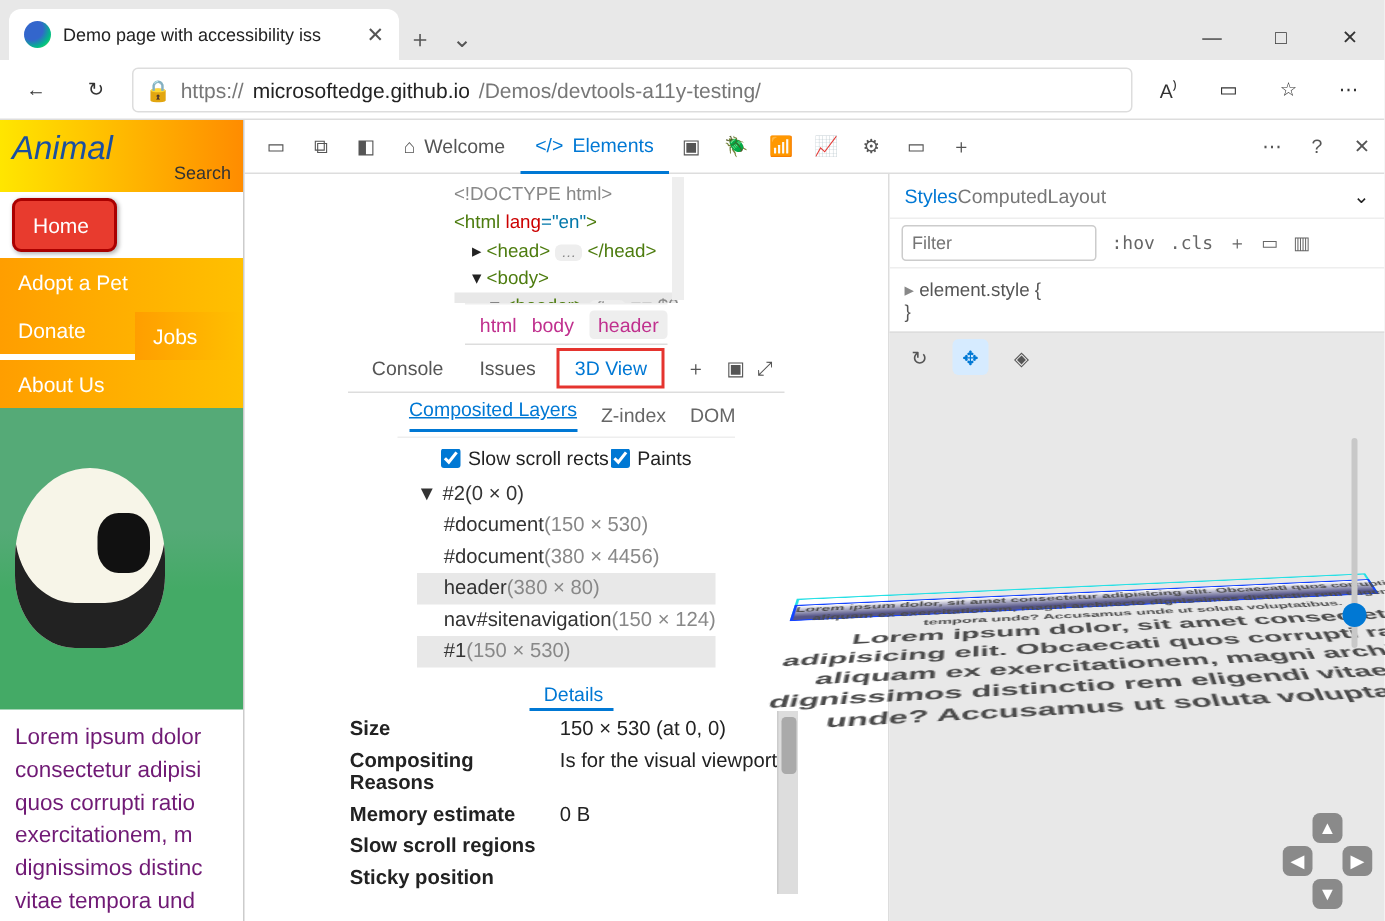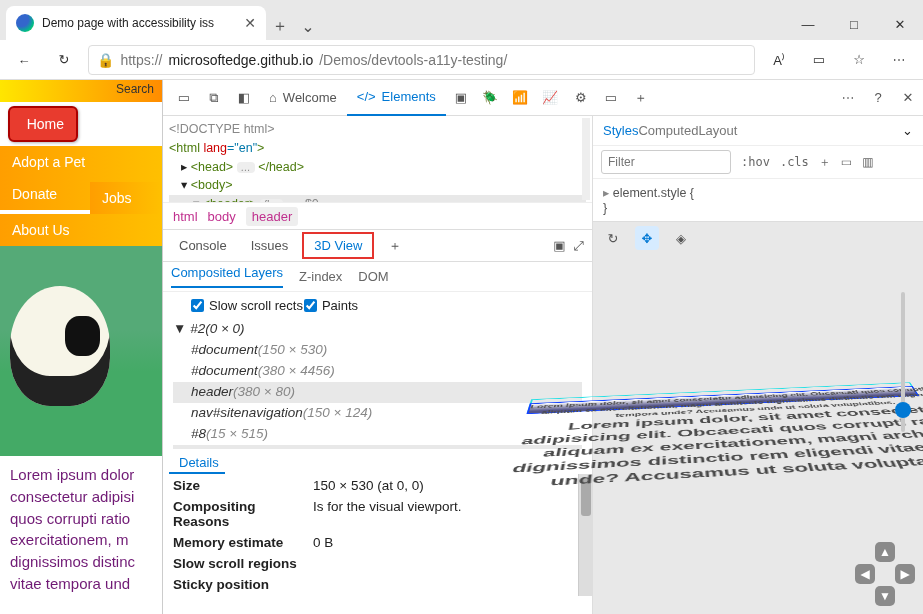--- a/index.html
+++ b/index.html
@@ -23,62 +23,62 @@
 .url-path { color: #777; }
 
 
 .main { display: flex; height: 534px; }
 .left-page { width: 162px; background: #fff; display: flex; flex-direction: column; }
 .site-header { background: linear-gradient(90deg, #ffe600, #ff8c00); padding: 6px 8px; color: #1a4fa0; font-family: Georgia, serif; }
 .brand { font-size: 22px; font-style: italic; }
 .search-lbl { font-size: 12px; text-align: right; color: #333; margin-top: -4px; }
 .nav { display: flex; flex-direction: column; }
 .nav a { padding: 8px 12px; color: #fff; font-size: 14px; background: linear-gradient(90deg, #ff9e00, #ffc000); }
-.nav a.home { background: #e83b2e; border: 2px solid #a00; border-radius: 6px; margin: 4px 8px; width: 70px; box-shadow: 1px 1px 3px rgba(0,0,0,.3); text-align: right; }
+.nav a.home { background: #e83b2e; border: 2px solid #a00; border-radius: 6px; margin: 4px 8px; width: 70px; box-shadow: 1px 1px 3px rgba(0,0,0,.3); }
 .hero-img { height: 210px; background: linear-gradient(#5a7 40%, #4a6 60%), radial-gradient(circle at 40% 45%, #efe 18%, transparent 20%); position: relative; overflow:hidden;}
 .sheep { position:absolute; left:10px; top:40px; width:100px; height:120px; background:#f7f5e8; border-radius:50% 50% 40% 40%; box-shadow: inset 0 -30px 0 #222; }
 .sheep::after{content:"";position:absolute;left:55px;top:30px;width:35px;height:40px;background:#111;border-radius:40%;}
 .lorem { padding: 8px 10px; font-size: 15px; line-height: 1.45; color: #701a75; overflow: hidden; }
 
 
 .devtools { flex: 1; background: #fff; display: flex; flex-direction: column; border-left: 1px solid #ccc; }
 .dt-top { height: 36px; border-bottom: 1px solid #ddd; display: flex; align-items: center; padding-left: 6px; }
 .dt-ico { width: 30px; height: 30px; display: flex; align-items: center; justify-content: center; color: #555; }
 .dt-tab { padding: 0 10px; height: 36px; display: flex; align-items: center; gap: 6px; color: #555; }
 .dt-tab.active { border-bottom: 2px solid #0078d4; color: #0078d4; }
 .dt-right { margin-left: auto; display: flex; align-items: center; }
 
 .dt-body { flex: 1; display: flex; }
-.dom-area { width: 430px; display: flex; flex-direction: column; border-right: 1px solid #ddd; }
+.dom-area { width: 430px; display: flex; flex-direction: column; border-right: 1px solid #ddd; align-items: center; }
 .dom-tree { padding: 4px 6px; font-family: Consolas, monospace; font-size: 12.5px; line-height: 1.5; background: #fff; height: 86px; overflow: hidden; position: relative; }
 .dom-tree .scrollhint { position: absolute; right: 2px; top: 2px; bottom: 2px; width: 8px; background: #eee; }
 .tkn-tag { color: #4d7c0f; }
 .tkn-attr { color: #c00; }
 .tkn-val { color: #07a; }
 .tkn-grey { color: #888; }
 .pill { background: #eee; border-radius: 4px; padding: 0 4px; font-size: 10px; color: #888; font-style: italic; }
 .row-sel { background: #e8e8e8; }
 
 .crumbs { height: 28px; border-top: 1px solid #eee; border-bottom: 1px solid #ddd; display: flex; align-items: center; gap: 10px; padding-left: 10px; font-size: 13px; color: #c0308e; }
 .crumb.active { background: #eee; padding: 2px 6px; border-radius: 3px; }
 
 .drawer-tabs { height: 32px; display: flex; align-items: center; padding-left: 6px; gap: 4px; border-bottom: 1px solid #ddd; }
 .drawer-tab { padding: 4px 10px; color: #555; }
 .drawer-tab.hl { border: 2px solid #e5342e; color: #0078d4; }
 .drawer-right { margin-left: auto; display: flex; gap: 8px; padding-right: 8px; color: #555; }
 
 .sub-tabs { height: 30px; display: flex; align-items: center; padding-left: 8px; gap: 16px; border-bottom: 1px solid #eee; font-size: 13px; }
 .sub-tab { color: #666; }
-.sub-tab.active { color: #0078d4; border-bottom: 2px solid #0078d4; padding-bottom: 6px; }
+.sub-tab.active { color: #0078d4; border-bottom: 2px solid #0078d4; padding-bottom: 6px; text-decoration: underline; }
 
 .checks { padding: 6px 28px; display: flex; gap: 1px; font-size: 13px; }
 .checks label { display: flex; align-items: center; gap: 5px; }
 .checks input { accent-color: #0078d4; }
 
-.layer-tree { padding: 0 10px 4px 10px; font-size: 13.5px; color: #333; line-height: 1.55; height: 130px; overflow: hidden; font-style: italic; }
+.layer-tree { padding: 0 10px 4px 10px; font-size: 13.5px; color: #333; line-height: 1.55; height: 130px; overflow: hidden; }
 .layer-tree .ind1 { padding-left: 18px; }
 .layer-tree .sel { background: #e8e8e8; }
 .dims { color: #888; }
 
 .details-tab { padding: 6px 10px 2px; color: #0078d4; border-bottom: 2px solid #0078d4; width: 56px; font-size: 13px; margin-left: 6px; }
 .details-grid { padding: 4px 10px; display: grid; grid-template-columns: 140px 1fr; row-gap: 6px; font-size: 13.5px; position: relative; }
 .details-grid .k { font-weight: 600; }
 .details-scroll { position: absolute; right: 0; top: 0; bottom: 0; width: 14px; background: #ddd; border-left: 1px solid #ccc; }
 .details-scroll::after { content:""; position:absolute; left:2px; top:4px; width:10px; height:38px; background:#aaa; border-radius:3px;}
 
@@ -143,20 +143,21 @@
   <div class="navbtn">A⁾</div>
   <div class="navbtn">▭</div>
   <div class="navbtn">☆</div>
   <div class="navbtn">⋯</div>
 </div>
 
 <div class="main">
 
   <div class="left-page">
     <div class="site-header">
+      <div class="brand">Animal</div>
       <div class="search-lbl">Search</div>
     </div>
     <div class="nav">
       <a class="home">Home</a>
       <a>Adopt a Pet</a>
       <a style="display:inline-block">Donate</a>
       <a style="margin-top:-28px;margin-left:90px">Jobs</a>
       <a>About Us</a>
     </div>
     <div class="hero-img">
@@ -237,21 +238,20 @@
               <span>Paints</span>
             </label>
         </div>
 
         <div class="layer-tree">
           <div>▼ <span>#2(0 × 0)</span></div>
           <div class="ind1"><span>#document</span><span class="dims">(150 × 530)</span></div>
           <div class="ind1"><span>#document</span><span class="dims">(380 × 4456)</span></div>
           <div class="ind1 sel"><span>header</span><span class="dims">(380 × 80)</span></div>
           <div class="ind1"><span>nav#sitenavigation</span><span class="dims">(150 × 124)</span></div>
-          <div class="ind1"><span>#8</span><span class="dims">(15 × 515)</span></div>
           <div class="ind1 sel"><span>#1</span><span class="dims">(150 × 530)</span></div>
 
         </div>
 
         <div class="details-tab">Details</div>
         <div class="details-grid">
           <div class="k">Size</div>
           <div>150 × 530 (at 0, 0)</div>
           <div class="k">Compositing Reasons</div>
           <div>Is for the visual viewport.</div>

